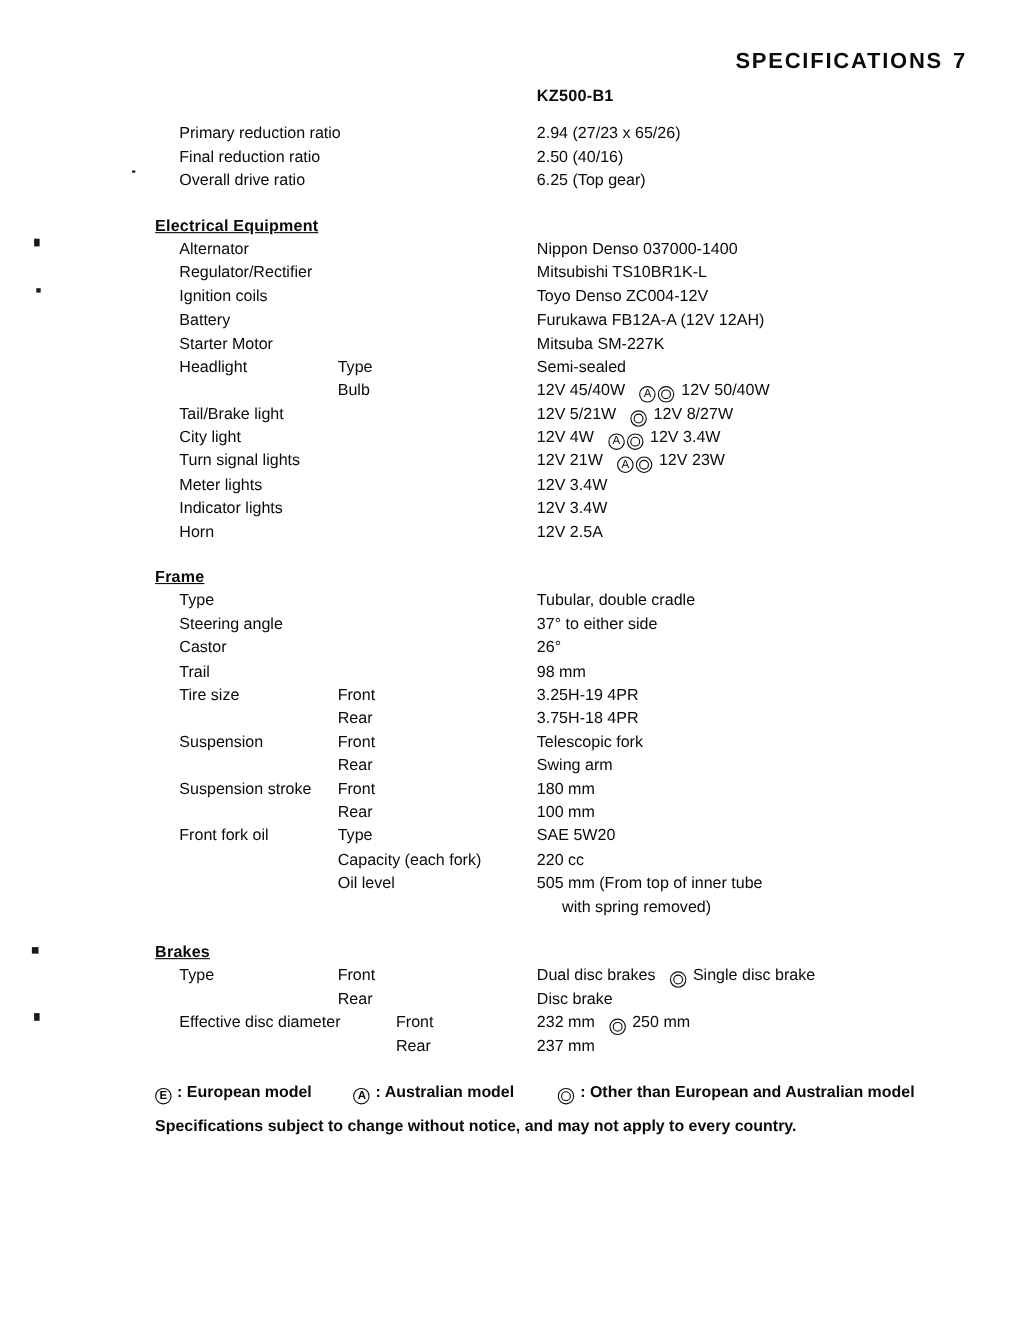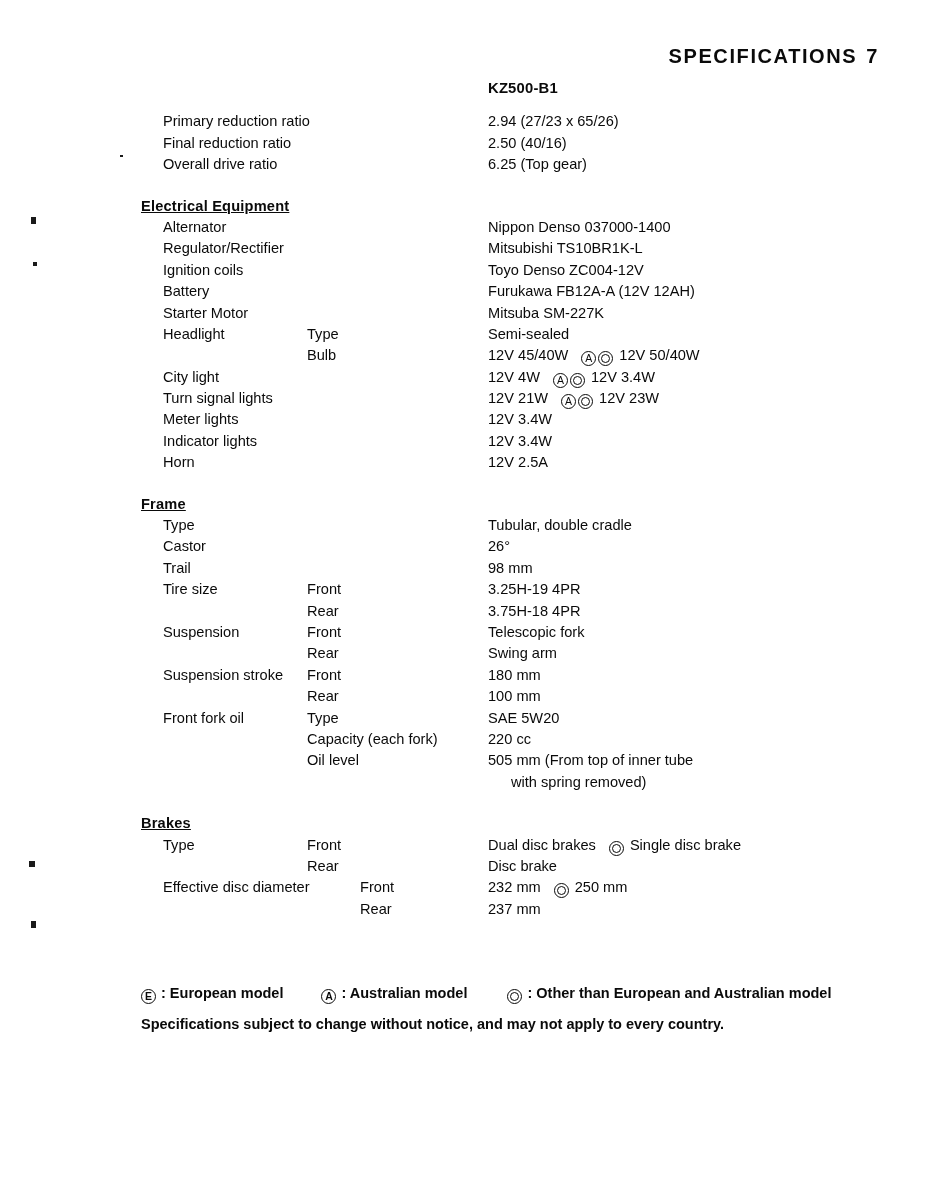--- a/index.html
+++ b/index.html
@@ -164,20 +164,24 @@
     <div class="row">
       <div class="c1">Headlight</div>
       <div class="c2">Type</div>
       <div class="c3"><span>Semi-sealed</span></div>
     </div>
     <div class="row">
       <div class="c2">Bulb</div>
       <div class="c3"><span>12V 45/40W</span><span class="sp" style="width: 13px;"></span><span class="mark"><span>A</span></span><span class="mark dbl"><span>O</span></span><span style="margin-left: 4px;">12V 50/40W</span></div>
     </div>
     <div class="row">
+      <div class="c1">Tail/Brake light</div>
+      <div class="c3"><span>12V 5/21W</span><span class="sp" style="width: 13px;"></span><span class="mark dbl"><span>O</span></span><span style="margin-left: 4px;">12V 8/27W</span></div>
+    </div>
+    <div class="row">
       <div class="c1">City light</div>
       <div class="c3"><span>12V 4W</span><span class="sp" style="width: 13px;"></span><span class="mark"><span>A</span></span><span class="mark dbl"><span>O</span></span><span style="margin-left: 4px;">12V 3.4W</span></div>
     </div>
     <div class="row">
       <div class="c1">Turn signal lights</div>
       <div class="c3"><span>12V 21W</span><span class="sp" style="width: 13px;"></span><span class="mark"><span>A</span></span><span class="mark dbl"><span>O</span></span><span style="margin-left: 4px;">12V 23W</span></div>
     </div>
     <div class="row">
       <div class="c1">Meter lights</div>
       <div class="c3"><span>12V 3.4W</span></div>
@@ -190,20 +194,24 @@
       <div class="c1">Horn</div>
       <div class="c3"><span>12V 2.5A</span></div>
     </div>
     <div class="gap-md"></div>
     <div class="row">
       <div class="c1 group">Frame</div>
     </div>
     <div class="row">
       <div class="c1">Type</div>
       <div class="c3"><span>Tubular, double cradle</span></div>
+    </div>
+    <div class="row">
+      <div class="c1">Steering angle</div>
+      <div class="c3"><span>37° to either side</span></div>
     </div>
     <div class="row">
       <div class="c1">Castor</div>
       <div class="c3"><span>26°</span></div>
     </div>
     <div class="row">
       <div class="c1">Trail</div>
       <div class="c3"><span>98 mm</span></div>
     </div>
     <div class="row">

